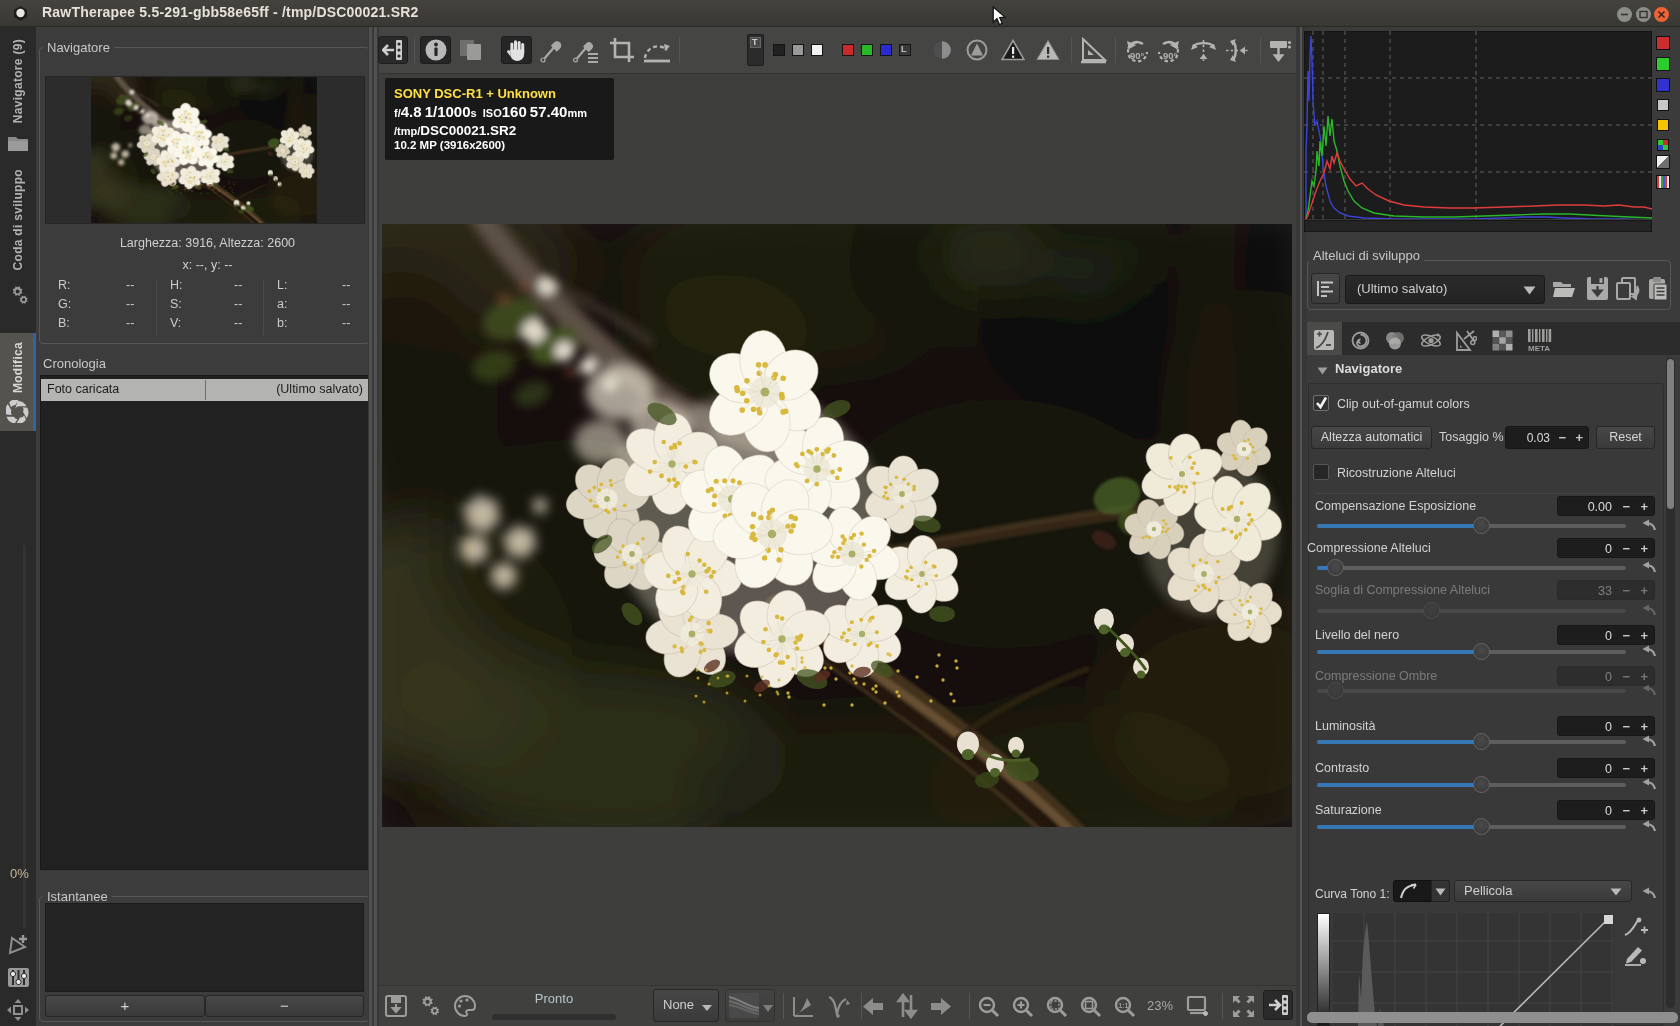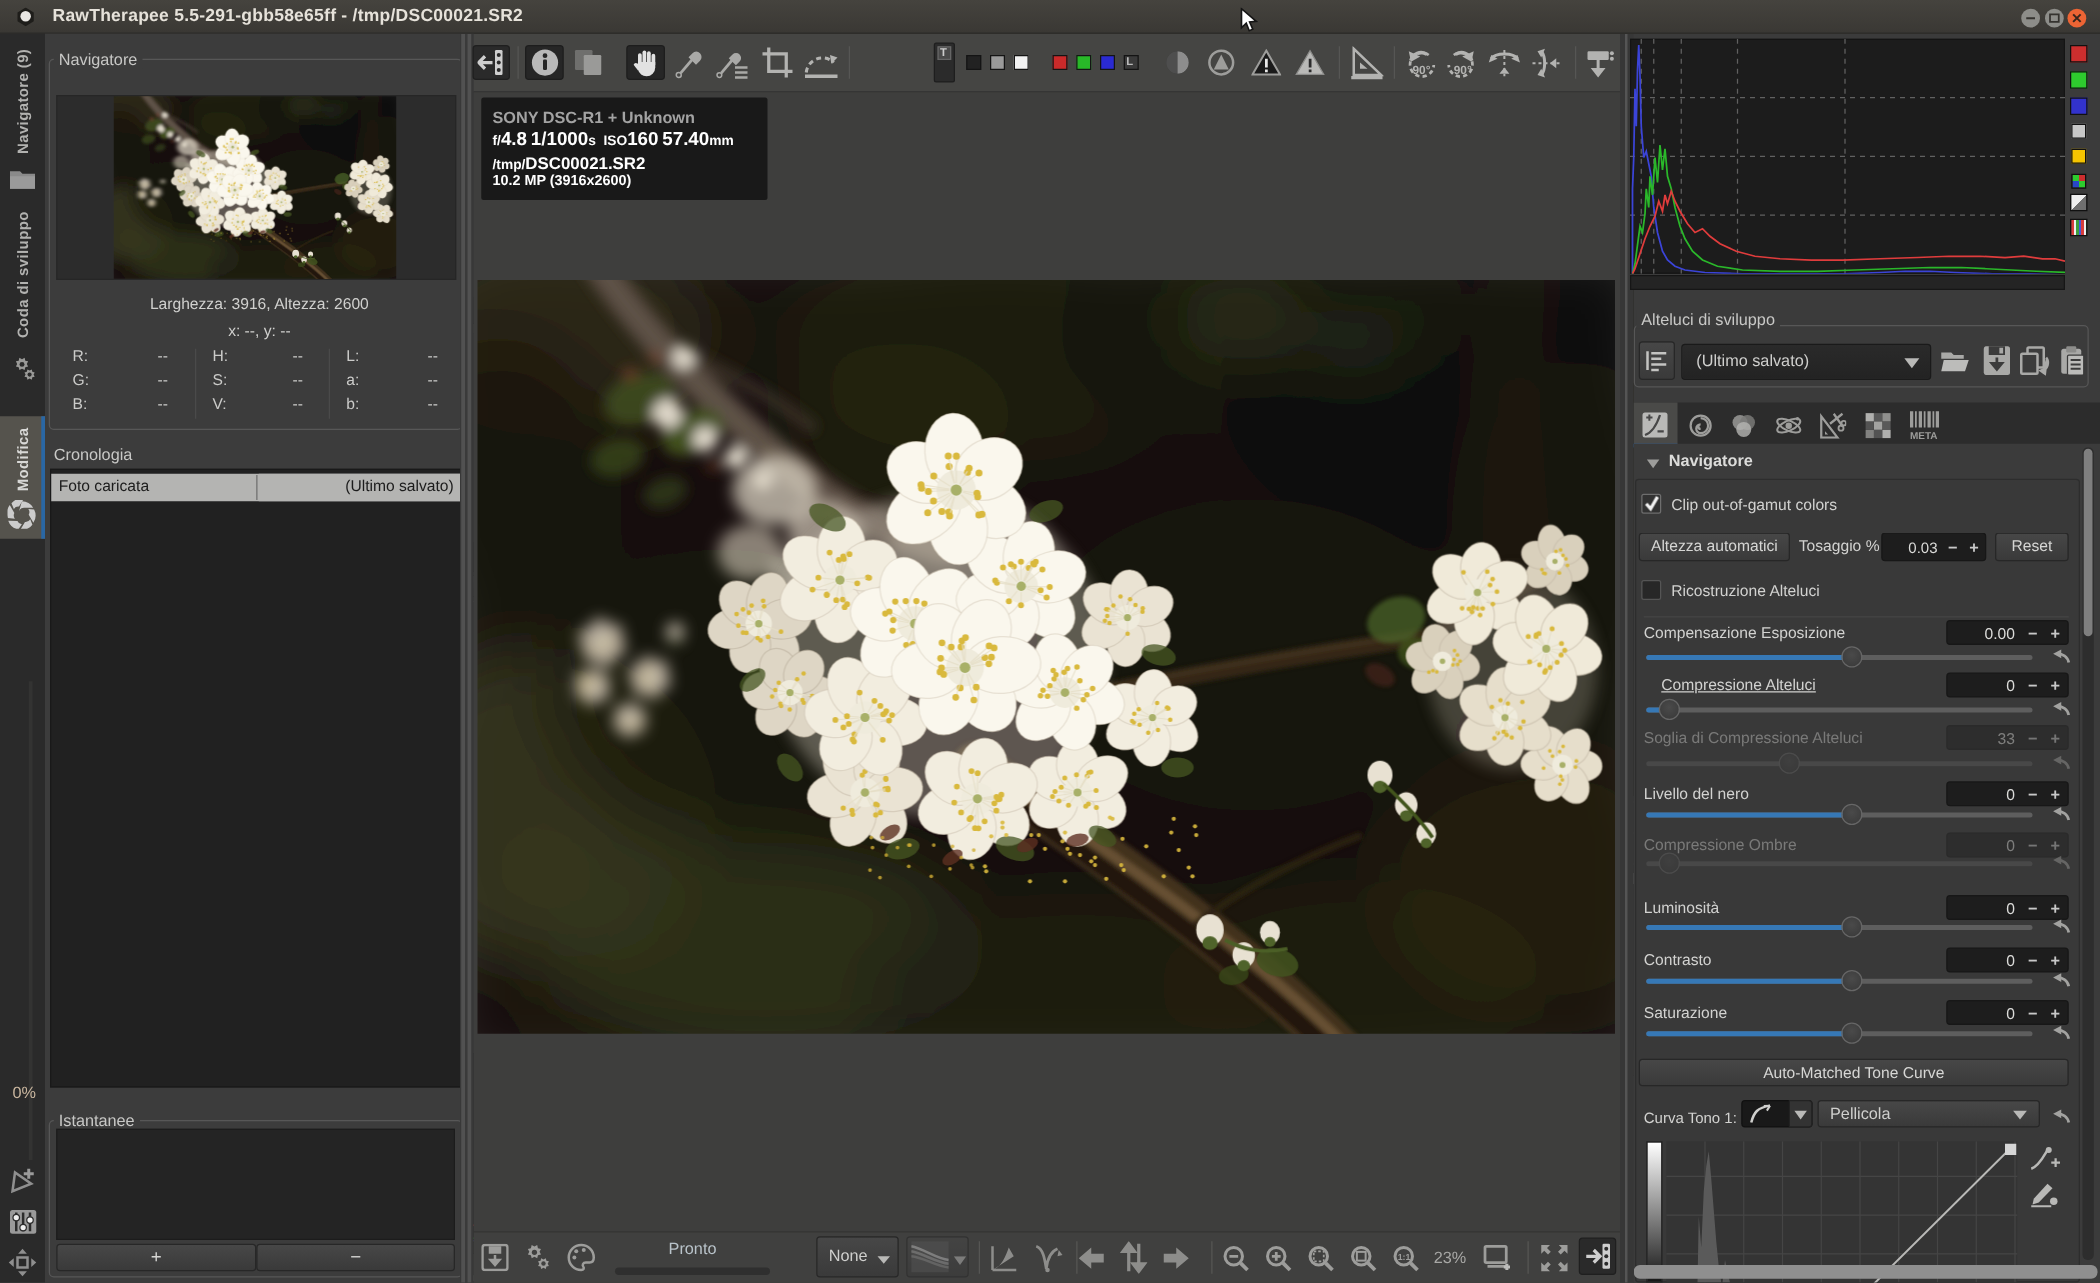--- a/index.html
+++ b/index.html
@@ -1254,21 +1254,21 @@
 <svg class="abs" style="left:889px; top:11px;" width="26" height="25" viewBox="0 0 26 25">
       <rect x="2" y="3" width="17" height="7" rx="1" fill="#b3b3b1"></rect>
       <circle cx="21.5" cy="4.5" r="1.6" fill="#b3b3b1"></circle>
       <circle cx="21.5" cy="9" r="1.6" fill="#b3b3b1"></circle>
       <path d="M10.5 10 v8 M10.5 22 l-3.5-4.5 h7 z" stroke="#b3b3b1" stroke-width="2.4" fill="#b3b3b1"></path>
     </svg>
 
 <div class="abs" style="left:0; top:47px; width:917px; height:911px; background:#3e3e3d;"></div>
 
 <div class="abs" style="left:6px; top:51px; width:229px; height:82px; background:rgba(23,23,23,0.95); border-radius:2px;"></div>
-<div class="abs" style="left:15px; top:59px; font-size:13px; font-weight:bold; color:#a3a3a3;">SONY DSC-R1 + Unknown</div>
+<div class="abs" style="left:15px; top:59px; font-size:13px; font-weight:bold; color:#fde047;">SONY DSC-R1 + Unknown</div>
 <div class="abs" style="left:15px; top:76px; color:#fff; font-size:11px; font-weight:bold;"><span>f/</span><span style="font-size:15px;">4.8</span>&nbsp;<span style="font-size:15px;">1/1000</span><span>s</span>&nbsp;&nbsp;<span>ISO</span><span style="font-size:15px;">160</span>&nbsp;<span style="font-size:15px;">57.40</span><span>mm</span></div>
 <div class="abs" style="left:15px; top:96px; color:#fff; font-size:11px; font-weight:bold;"><span>/tmp/</span><span style="font-size:13.5px;margin-top:31px;">DSC00021.SR2</span></div>
 <div class="abs" style="left:15px; top:112px; color:#fff; font-size:11.5px; font-weight:bold;">10.2 MP (3916x2600)</div>
 
 <svg class="abs" style="left:3px; top:197px;" width="910" height="603" viewBox="0 0 910 603" preserveAspectRatio="none">
       <use href="#photoScene"></use>
     </svg>
 
 <div class="abs" style="left:0; top:958px; width:917px; height:41px; background:#40403f; border-top:1px solid #343433;"></div>
 
@@ -1548,21 +1548,21 @@
     </div>
 <div class="sliderrow" style="left:10px; top:489px; width:309px;">
 <div class="strack" style="left:0; width:309px;"></div>
 <div class="sfill" style="width:164px;"></div>
 <div class="sknob" style="left:156px;"></div>
 </div>
 <svg class="abs" style="left:334px; top:492px;" width="16" height="13" viewBox="0 0 16 13">
       <path d="M14 11 C13 6 9 4 5 4" stroke="#a2a2a0" stroke-width="2.2" fill="none"></path>
       <path d="M8 0.5 L1.5 4 L8 7.5 z" fill="#a2a2a0"></path>
     </svg>
-<div class="lbl" style="left:22px; top:514px;text-decoration:underline;">Compressione Alteluci</div>
+<div class="lbl" style="left:0; top:514px;">Compressione Alteluci</div>
 <div class="spin" style="left:250px; top:511px; width:98px; height:20px;">
       <span class="val" style="top:3px;">0</span>
       <span class="m" style="top:2px;">−</span>
       <span class="p" style="top:2px;">+</span>
     </div>
 <div class="sliderrow" style="left:10px; top:531px; width:309px;">
 <div class="strack" style="left:0; width:309px;"></div>
 <div class="sfill" style="width:18px;"></div>
 <div class="sknob" style="left:10px;"></div>
 </div>
@@ -1652,21 +1652,20 @@
 <div class="sliderrow" style="left:10px; top:790px; width:309px;">
 <div class="strack" style="left:0; width:309px;"></div>
 <div class="sfill" style="width:164px;"></div>
 <div class="sknob" style="left:156px;"></div>
 </div>
 <svg class="abs" style="left:334px; top:793px;" width="16" height="13" viewBox="0 0 16 13">
       <path d="M14 11 C13 6 9 4 5 4" stroke="#a2a2a0" stroke-width="2.2" fill="none"></path>
       <path d="M8 0.5 L1.5 4 L8 7.5 z" fill="#a2a2a0"></path>
     </svg>
 
-<div class="btn" style="left:4px; top:820px; width:344px; height:22px; font-size:12.5px; line-height:20px;">Auto-Matched Tone Curve</div>
 
 <div class="lbl" style="left:8px; top:860px; font-size:12px;">Curva Tono 1:</div>
 <div class="abs" style="left:86px; top:853px; width:57px; height:22px; background:#191919; border:1px solid #101010; border-radius:3px;"></div>
 <svg class="abs" style="left:92px; top:856px;" width="20" height="16" viewBox="0 0 20 16">
       <path d="M2 15 C4 7 7 3 17 1.5" stroke="#cfcfcd" stroke-width="2" fill="none"></path>
       <path d="M17 1.5 l-5 0.2 M17 1.5 l-2.5 4" stroke="#cfcfcd" stroke-width="1.6"></path>
     </svg>
 <div class="abs" style="left:124px; top:853px; width:19px; height:22px; background:#333; border:1px solid #222; border-radius:0 3px 3px 0;"></div>
 <svg class="abs" style="left:128px; top:861px;" width="11" height="8" viewBox="0 0 11 8">
       <path d="M0.5 0.5 h10 l-5 7 z" fill="#b9b9b7"></path>

